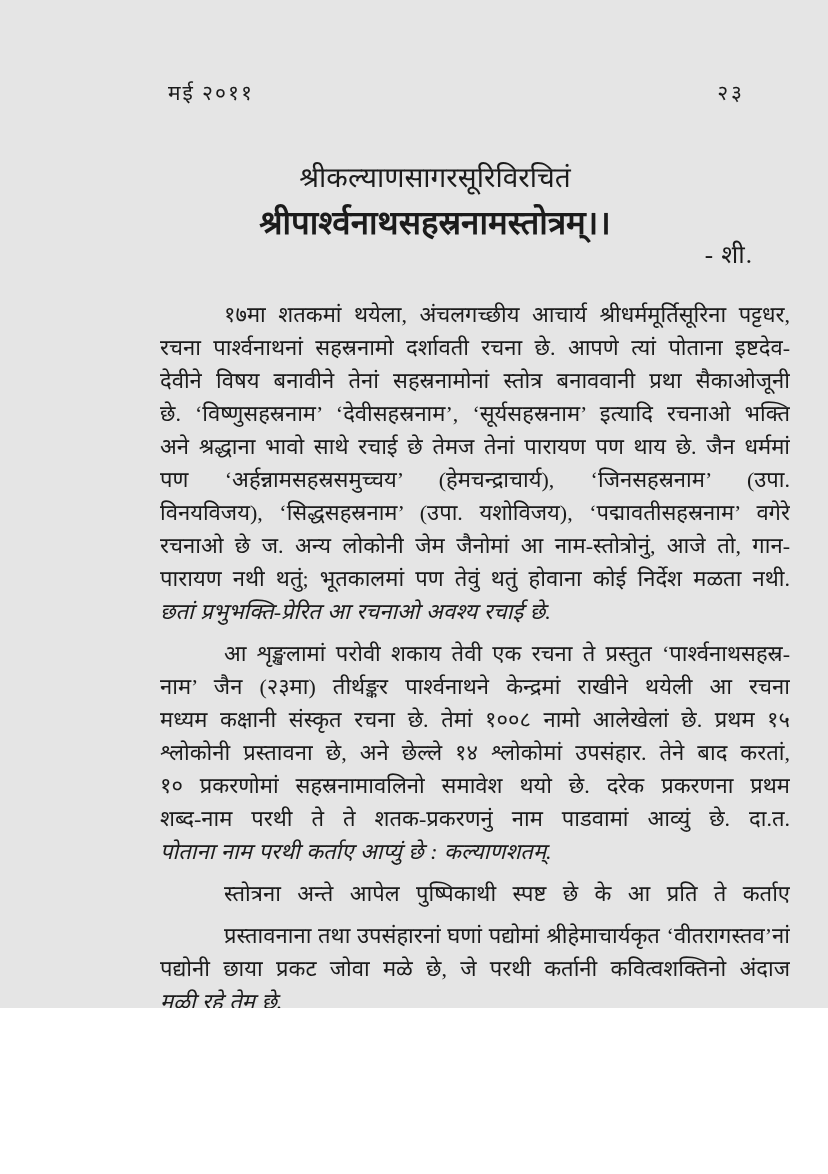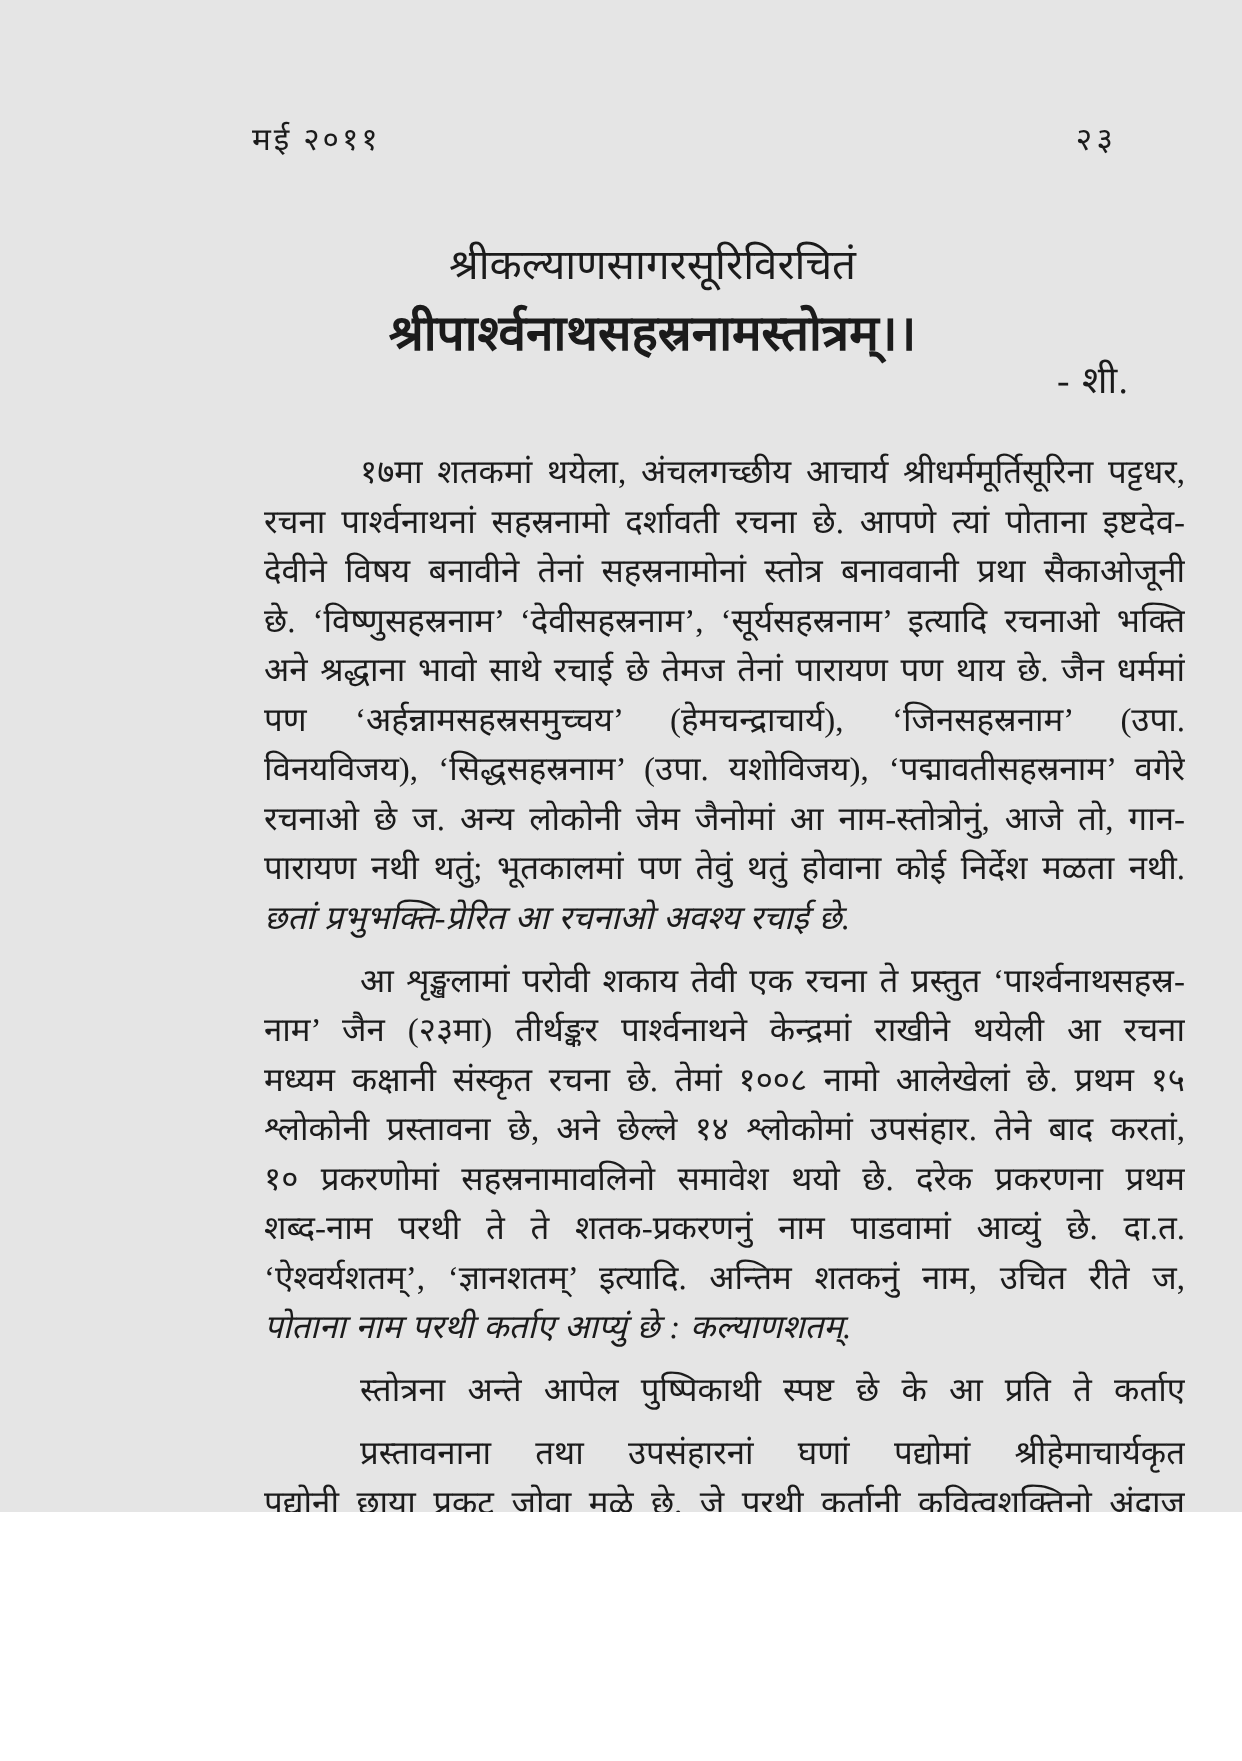--- a/index.html
+++ b/index.html
@@ -65,21 +65,21 @@
     letter-spacing: 1px;
   }
   .article-body {
     position: absolute;
     top: 298px;
     left: 160px;
     width: 630px;
     font-size: 22px;
   }
   .para {
-    margin: 0 0 9px 16px;
+    margin: 0 0 9px 0;
   }
   .line {
     height: 33px;
     line-height: 33px;
     text-align: justify;
     text-align-last: justify;
     overflow: hidden;
     word-spacing: 1px;
   }
   .line.first {
@@ -120,21 +120,20 @@
         <div class="line">पारायण नथी थतुं; भूतकालमां पण तेवुं थतुं होवाना कोई निर्देश मळता नथी.</div>
         <div class="line last">छतां प्रभुभक्ति-प्रेरित आ रचनाओ अवश्य रचाई छे.</div>
       </div>
       <div class="para">
         <div class="line first">आ शृङ्खलामां परोवी शकाय तेवी एक रचना ते प्रस्तुत ‘पार्श्वनाथसहस्र-</div>
         <div class="line">नाम’ जैन (२३मा) तीर्थङ्कर पार्श्वनाथने केन्द्रमां राखीने थयेली आ रचना</div>
         <div class="line">मध्यम कक्षानी संस्कृत रचना छे. तेमां १००८ नामो आलेखेलां छे. प्रथम १५</div>
         <div class="line">श्लोकोनी प्रस्तावना छे, अने छेल्ले १४ श्लोकोमां उपसंहार. तेने बाद करतां,</div>
         <div class="line">१० प्रकरणोमां सहस्रनामावलिनो समावेश थयो छे. दरेक प्रकरणना प्रथम</div>
         <div class="line">शब्द-नाम परथी ते ते शतक-प्रकरणनुं नाम पाडवामां आव्युं छे. दा.त.</div>
-        <div class="line">‘ऐश्वर्यशतम्’, ‘ज्ञानशतम्’ इत्यादि. अन्तिम शतकनुं नाम, उचित रीते ज,</div>
         <div class="line last">पोताना नाम परथी कर्ताए आप्युं छे : कल्याणशतम्.</div>
       </div>
       <div class="para">
         <div class="line first">स्तोत्रना अन्ते आपेल पुष्पिकाथी स्पष्ट छे के आ प्रति ते कर्ताए</div>
       </div>
       <div class="para">
         <div class="line first">प्रस्तावनाना तथा उपसंहारनां घणां पद्योमां श्रीहेमाचार्यकृत ‘वीतरागस्तव’नां</div>
         <div class="line">पद्योनी छाया प्रकट जोवा मळे छे, जे परथी कर्तानी कवित्वशक्तिनो अंदाज</div>
         <div class="line last">मळी रहे तेम छे.</div>
       </div>

